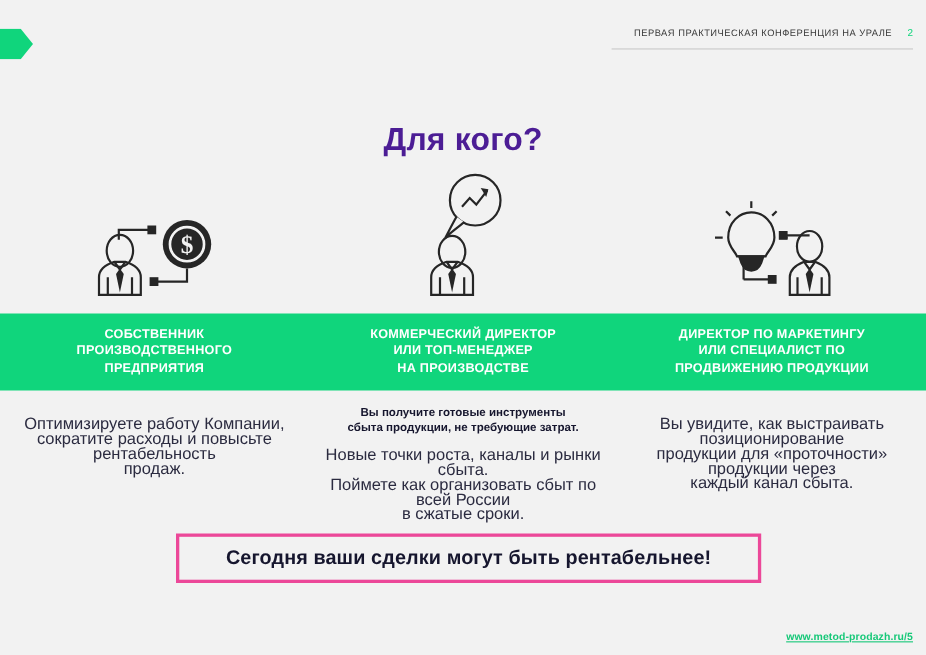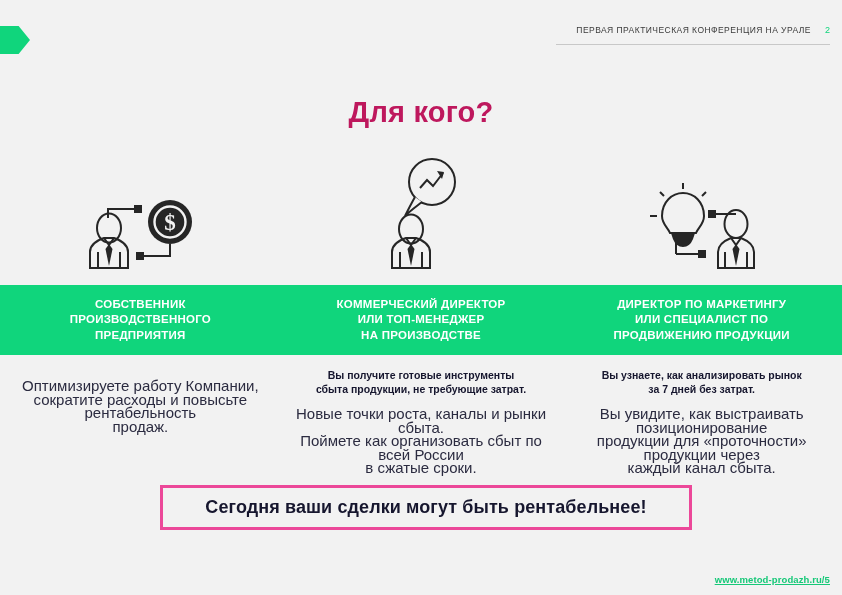--- a/index.html
+++ b/index.html
@@ -27,23 +27,23 @@
     font-weight:400; white-space:nowrap; line-height:12px;
   }
   .page-num { font-size:9px; color:#10d57c; line-height:12px; }
   .header-rule {
     position:absolute; right:12px; top:44px;
     width:274px; height:1px; background:#c8c8c8;
   }
 
   
   .slide-title {
-    position:absolute; left:0; right:0; top:96px;
+    position:absolute; left:0; right:0; top:111px;
     text-align:center;
-    font-size:29px; font-weight:bold; color:#be185d;
+    font-size:29px; font-weight:bold; color:#4c1d95;
     letter-spacing:.2px;
   }
 
   
   .icons-row {
     position:absolute; left:0; top:150px; width:842px; height:125px;
     display:flex;
   }
   .icon-cell { flex:1; display:flex; align-items:flex-end; justify-content:center; padding-bottom:4px; }
   .icon-cell svg { display:block; }
@@ -217,22 +217,20 @@
 продаж.</div>
     </div>
     <div class="copy-cell">
       <div class="copy-lead">Вы получите готовые инструменты
 сбыта продукции, не требующие затрат.</div>
       <div class="copy-sub">Новые точки роста, каналы и рынки сбыта.
 Поймете как организовать сбыт по всей  России
 в сжатые сроки.</div>
     </div>
     <div class="copy-cell">
-      <div class="copy-lead">Вы узнаете, как анализировать рынок
-за 7 дней без затрат.</div>
       <div class="copy-sub">Вы увидите, как выстраивать  позиционирование
 продукции для «проточности» продукции через
 каждый канал сбыта.</div>
     </div>
   </div>
 
   <div class="callout">
     <span class="callout-text">Сегодня ваши сделки могут быть рентабельнее!</span>
   </div>
 

